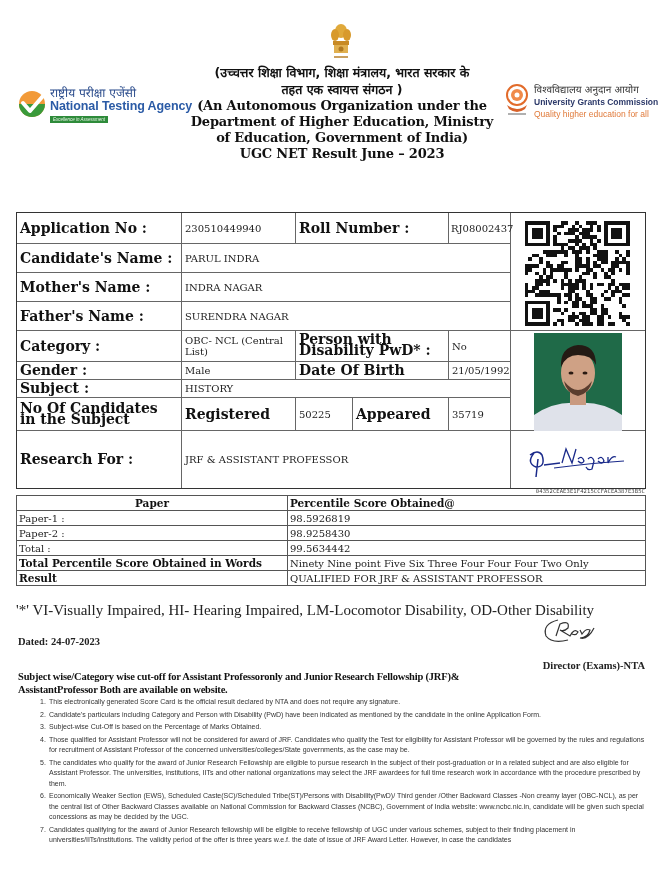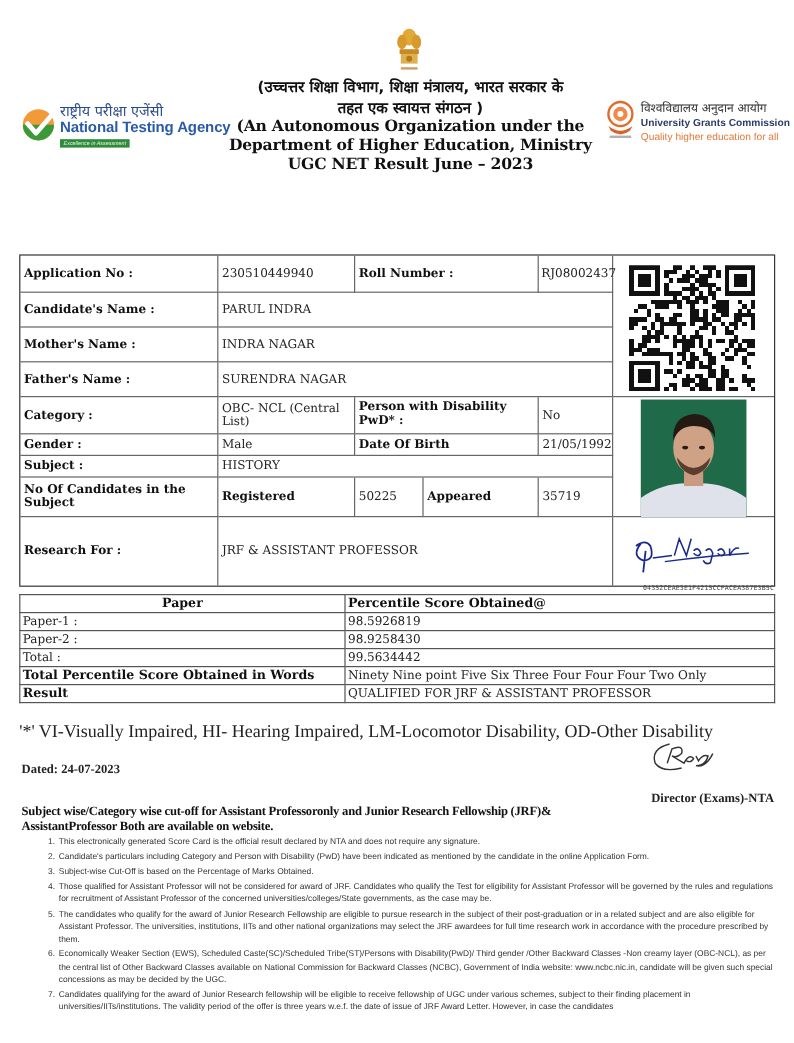--- a/index.html
+++ b/index.html
@@ -20,21 +20,21 @@
 
   .ugc-logo { position: absolute; left: 500px; top: 81px; width: 162px; height: 44px; }
   .ugc-mark { position: absolute; left: 4px; top: 2px; width: 26px; height: 34px; }
   .ugc-hindi { position: absolute; left: 34px; top: 1px; font-family: "DejaVu Serif", serif; font-size: 10px; color: #333; white-space: nowrap; }
   .ugc-eng { position: absolute; left: 34px; top: 16px; font-family: "Liberation Sans", sans-serif; font-weight: bold; font-size: 8.5px; color: #2d3a6a; white-space: nowrap; }
   .ugc-tag { position: absolute; left: 34px; top: 28px; font-family: "Liberation Sans", sans-serif; font-size: 8.5px; color: #e07a3a; white-space: nowrap; }
 
   
   .info { position: absolute; left: 16px; top: 212px; width: 630px; height: 277px; border: 1.5px solid #333; }
   .cell { position: absolute; border-right: 1px solid #666; border-bottom: 1px solid #666; font-size: 10px; display: flex; align-items: center; padding-left: 3px; line-height: 11px; color: #222; }
-  .cell.b { font-weight: bold; font-size: 10px; color: #111; }
+  .cell.b { font-weight: bold; font-size: 14px; color: #111; }
   .cell.nb-b { border-bottom: none; }
   .cell.nb-r { border-right: none; }
   .qr { position: absolute; left: 504px; top: 8px; width: 112px; height: 105px; }
   .photo-box { position: absolute; left: 517px; top: 120px; width: 88px; height: 98px; background: #1f6a48; overflow: hidden; }
   .sig-box { position: absolute; left: 495px; top: 228px; width: 130px; height: 38px; }
   .hash { position: absolute; right: 17px; top: 488px; font-size: 5.5px; color: #444; letter-spacing: 0.1px; font-family: "DejaVu Sans Mono", monospace; }
 
   
   .score { position: absolute; left: 16px; top: 495px; width: 630px; border-collapse: collapse; border: 1.5px solid #333; }
   .score td, .score th { border: 1px solid #555; font-size: 10px; height: 15px; padding: 0 2px; line-height: 13px; color: #222; text-align: left; font-weight: normal; }
@@ -79,20 +79,21 @@
   <div class="nta-hindi">राष्ट्रीय परीक्षा एजेंसी</div>
   <div class="nta-eng">National Testing Agency</div>
   <div class="nta-tag">Excellence in Assessment</div>
 </div>
 
 <div class="header-text">
   <div class="hindi-line">(उच्चत्तर शिक्षा विभाग, शिक्षा मंत्रालय, भारत सरकार के</div>
   <div class="hindi-line">तहत एक स्वायत्त संगठन )</div>
   <div class="eng-line">(An Autonomous Organization under the</div>
   <div class="eng-line">Department of Higher Education, Ministry</div>
+  <div class="eng-line">of Education, Government of India)</div>
   <div class="eng-line">UGC NET Result June – 2023</div>
 </div>
 
 <div class="ugc-logo">
   <svg class="ugc-mark" viewBox="0 0 26 34">
     <circle cx="13" cy="12" r="10" fill="none" stroke="#e26b2a" stroke-width="2"></circle>
     <circle cx="13" cy="12" r="6" fill="#f08a4a"></circle>
     <circle cx="13" cy="12" r="2.5" fill="#ffffff"></circle>
     <path d="M3 22 Q13 30 23 22 L21 26 Q13 32 5 26 Z" fill="#d8622a"></path>
     <rect x="4" y="30" width="18" height="2" fill="#b0b0b0"></rect>

